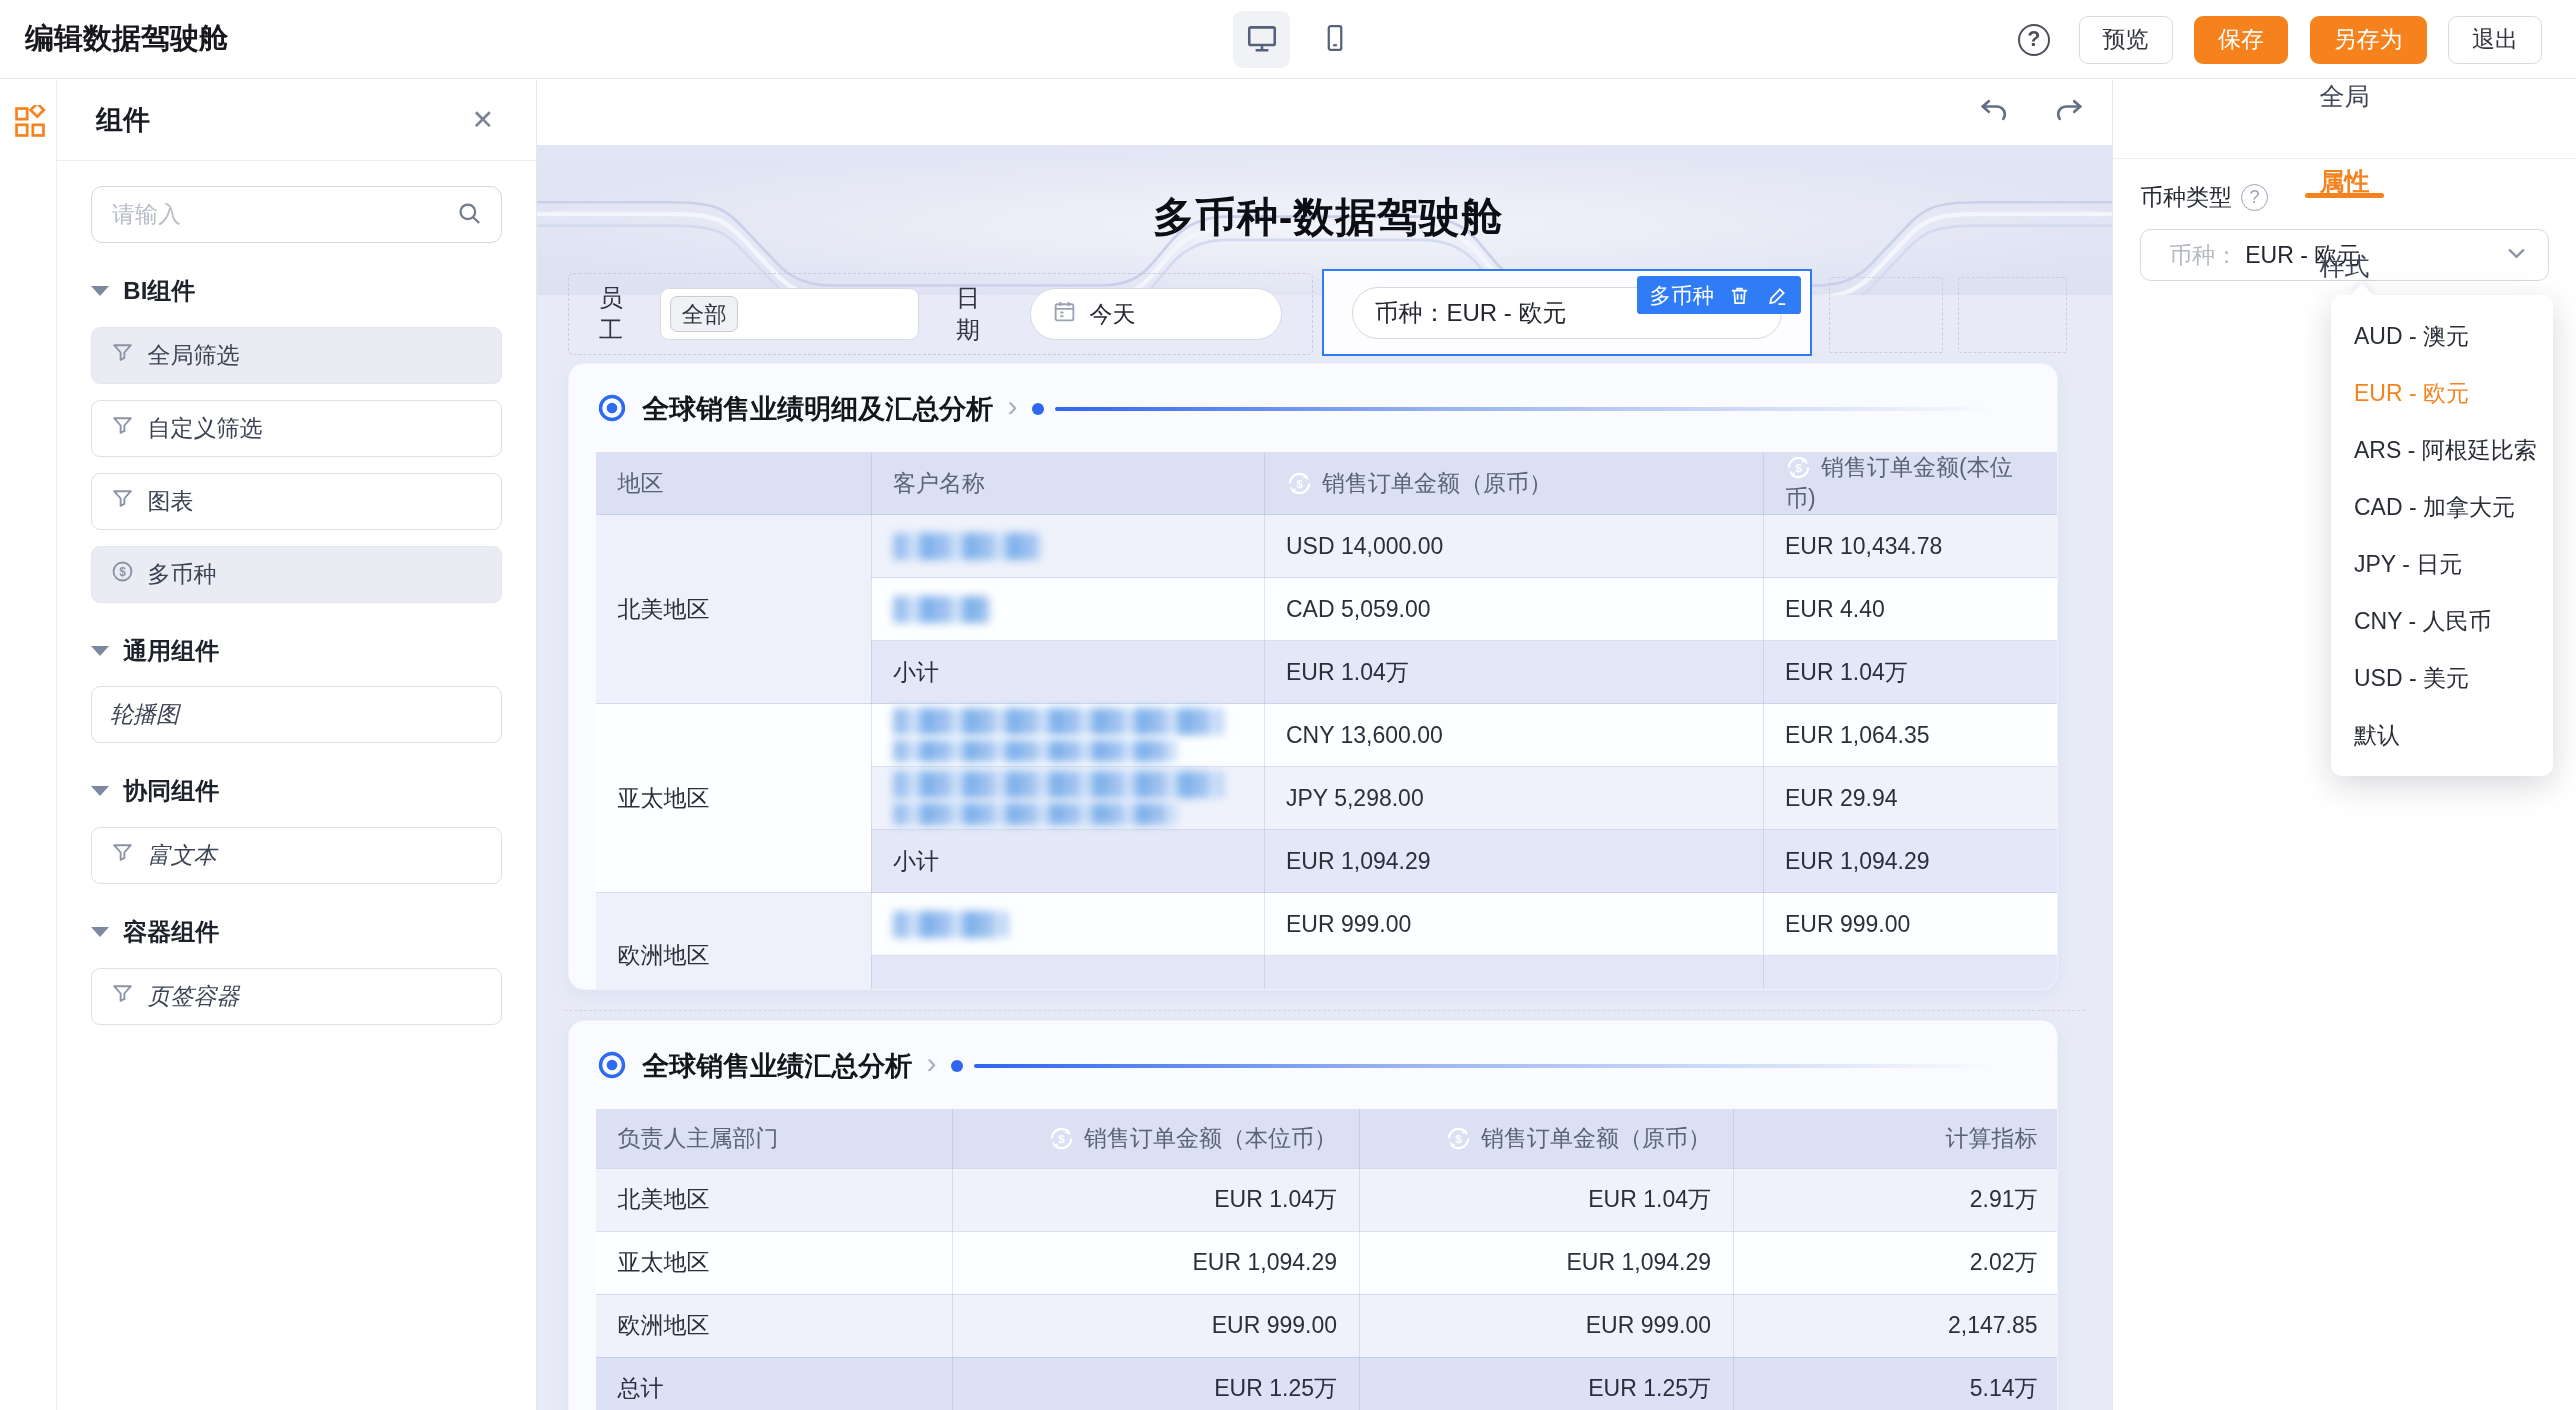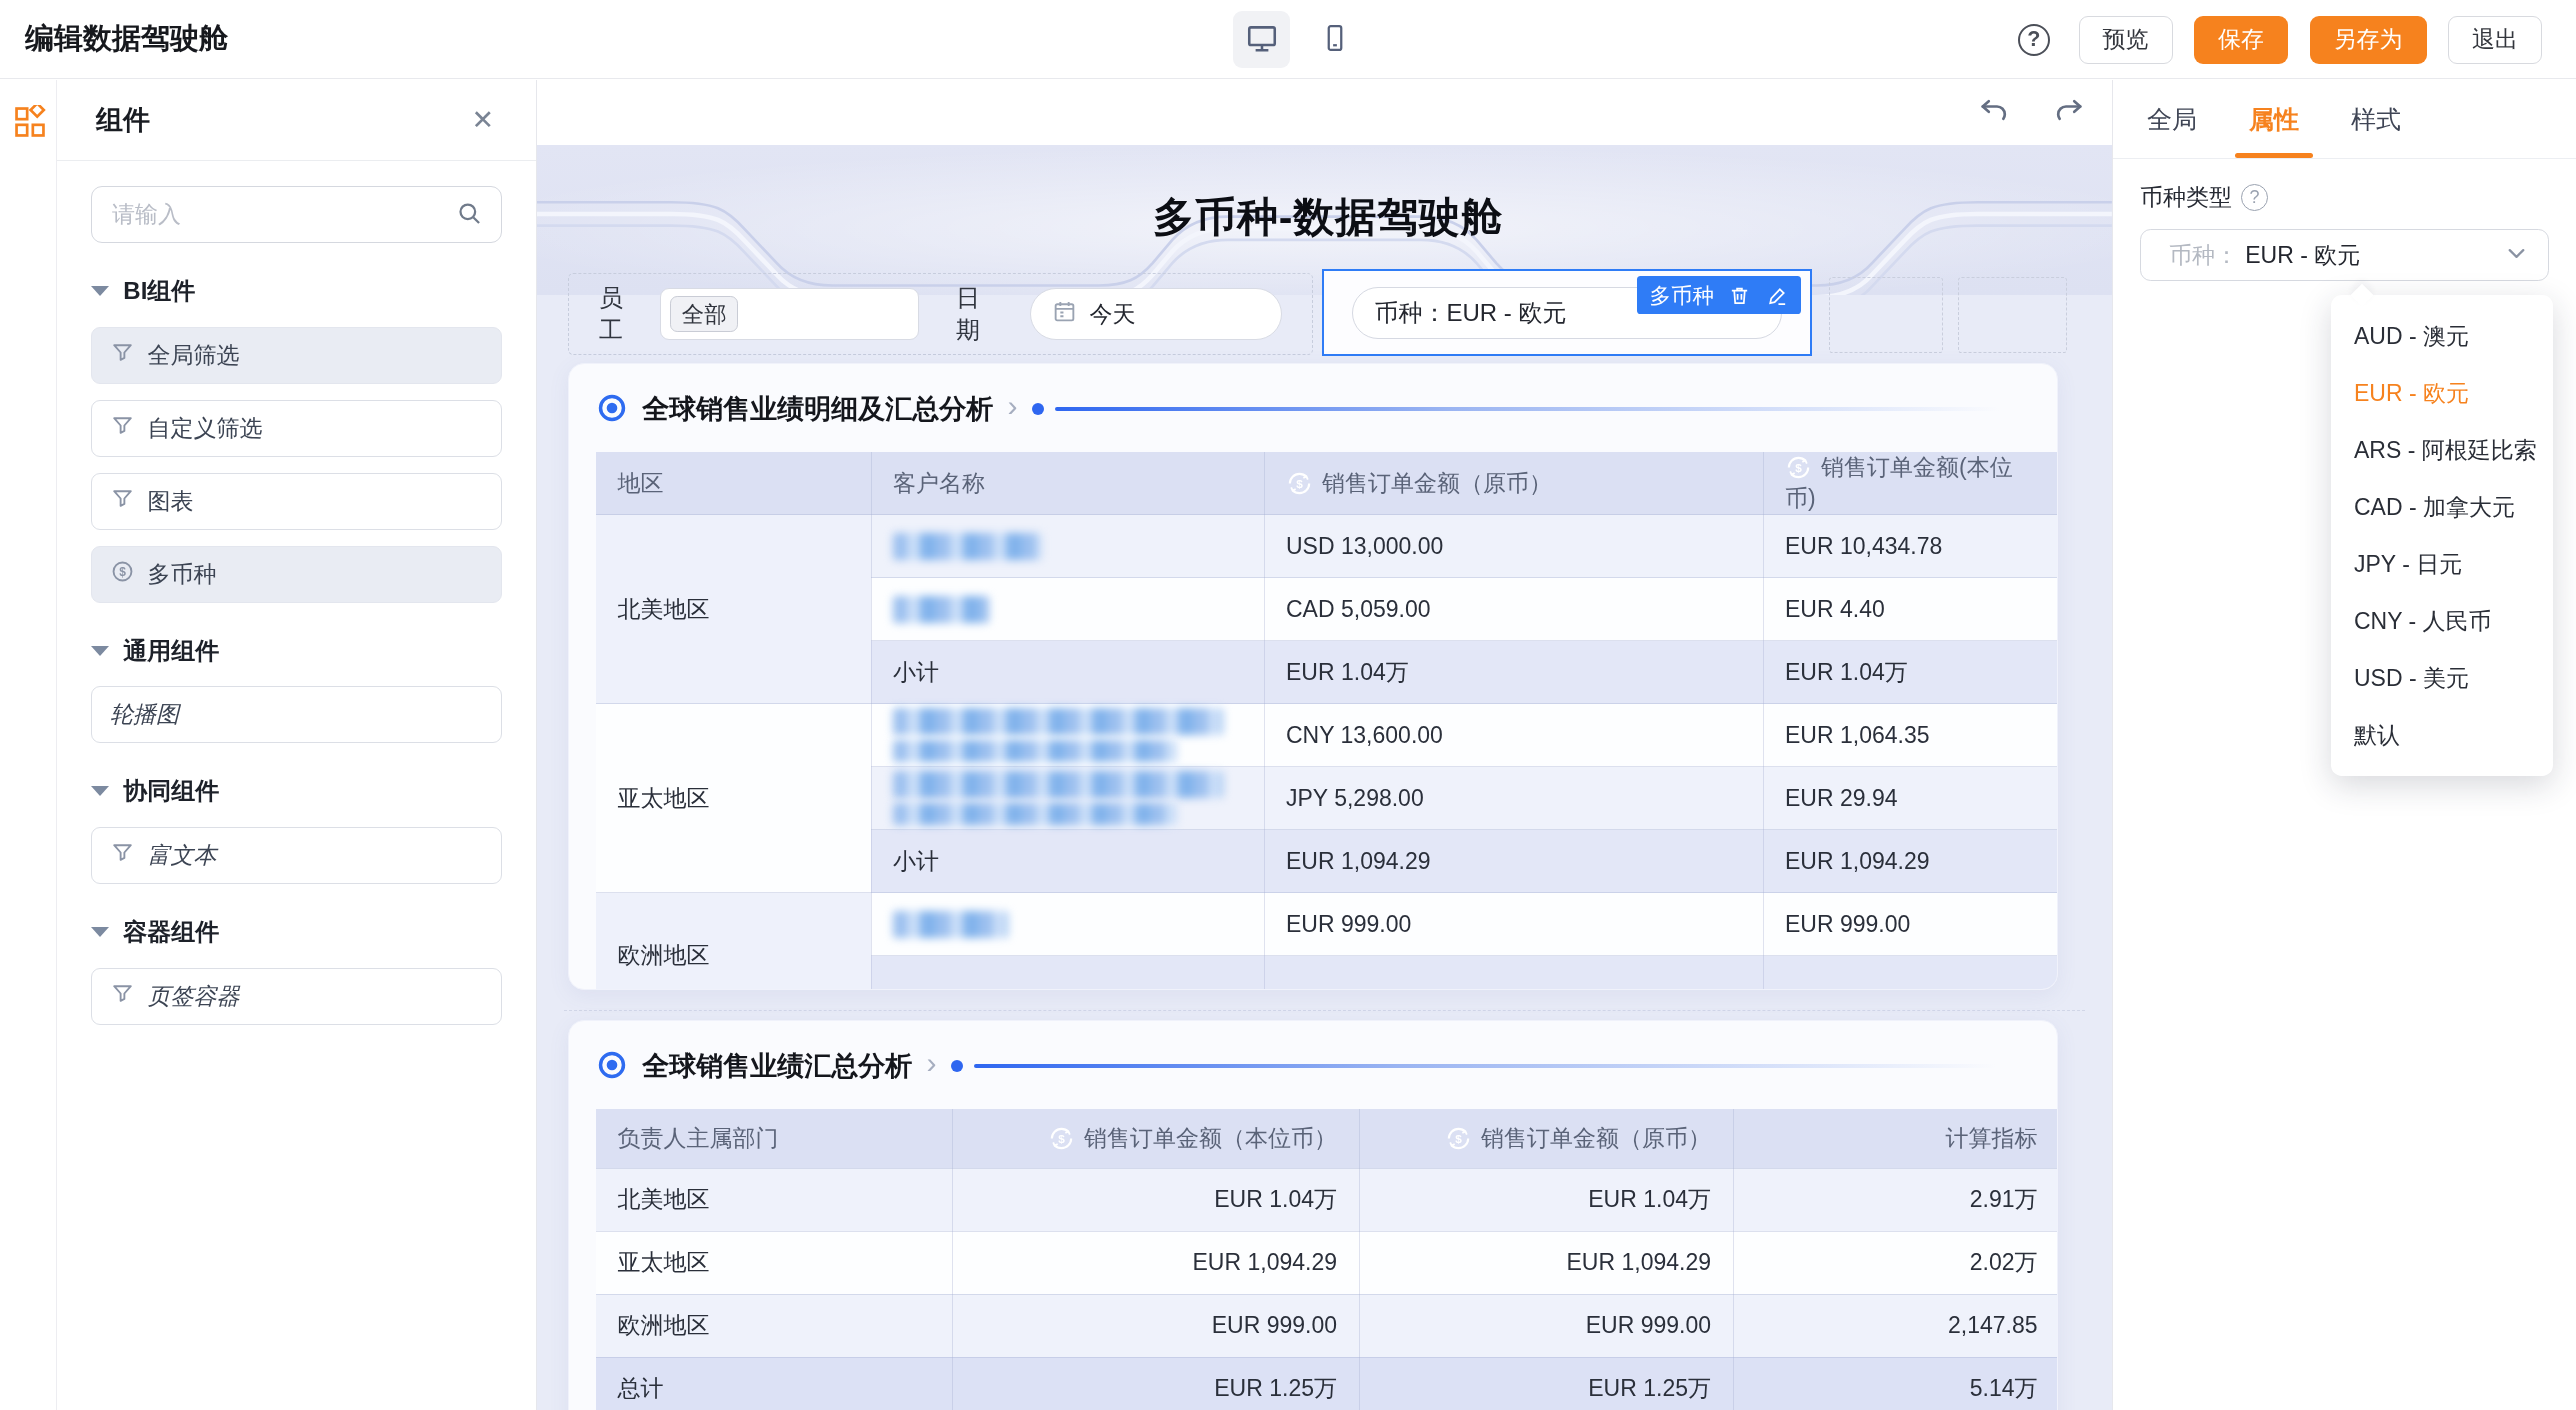--- a/index.html
+++ b/index.html
@@ -35,21 +35,21 @@
   .sec-head{display:flex;align-items:center;gap:14.3px;margin-bottom:19.7px;cursor:pointer;}
   .tri{width:0;height:0;border-left:9px solid transparent;border-right:9px solid transparent;border-top:10.7px solid #7c8aa0;}
   .sec-title{font-size:24px;font-weight:700;color:#1d2129;}
   .sec-items{display:grid;grid-template-columns:1fr;gap:16px;}
   .sec-items.single{grid-template-columns:1fr;font-style:italic;}
   .comp-item{height:57px;border:1.8px solid #dcdfe6;border-radius:9px;background:#fff;display:flex;align-items:center;gap:12.5px;padding:0 18px;font-size:23px;color:#3c4453;cursor:grab;}
   .comp-item.muted{background:#e9ecf3;border-color:#e3e6ee;}
 
   
   .rightpanel{position:absolute;right:0;top:80px;bottom:0;width:464px;background:#fff;border-left:0.9px solid #e6e7ec;z-index:30;}
-  .tabs{display:flex;gap:52px;padding:0 34px;height:79px;align-items:center;border-bottom:0.9px solid #eceef2;}
+  .tabs{display:flex;gap:52px;padding:0 34px;height:79px;align-items:center;border-bottom:0.9px solid #eceef2;flex-direction:column;}
   .tab{position:relative;font-size:25px;color:#3f4555;height:100%;display:flex;align-items:center;cursor:pointer;}
   .tab.active{color:#F6821E;font-weight:700;}
   .tab.active::after{content:"";position:absolute;left:-14.3px;right:-14.3px;bottom:0;height:5.4px;border-radius:2.7px;background:#F6821E;}
   .panel-content{padding:23px 27px;}
   .field-label{display:flex;align-items:center;gap:9px;font-size:23px;color:#262a33;}
   .qmark{width:27px;height:27px;border-radius:50%;border:1.8px solid #9aa2b0;color:#9aa2b0;font-size:18px;display:flex;align-items:center;justify-content:center;}
   .select{margin-top:16px;height:52px;border:1.8px solid #d6d9e0;border-radius:10.7px;display:flex;align-items:center;padding:0 18px;cursor:pointer;background:#fff;}
   .select .prefix{color:#b4b9c2;font-size:23px;margin-left:10px;}
   .select .val{color:#23262e;font-size:23px;margin-left:7.2px;flex:1;}
   .popup{position:absolute;top:215px;right:23px;width:222px;background:#fff;border-radius:10.7px;box-shadow:0 9px 32px rgba(31,38,62,.18);padding:12.5px 0;z-index:50;}
@@ -380,21 +380,21 @@
                       </svg>
                     </span><span>销售订单金额(本位币)</span></th>
                 </tr>
               </thead>
               <tbody>
                 <tr class="light">
                   <td class="region gl" rowspan="3">北美地区</td>
                   <td>
                     <div class="blur-blob" style="width: 149px; height: 27px;"></div>
                   </td>
-                  <td>USD 13,000.00</td>
+                  <td>USD 14,000.00</td>
                   <td>EUR 10,434.78</td>
                 </tr>
                 <tr class="white">
                   <td>
                     <div class="blur-blob" style="width: 96px; height: 27px;"></div>
                   </td>
                   <td>CAD 5,059.00</td>
                   <td>EUR 4.40</td>
                 </tr>
                 <tr class="subtotal">

